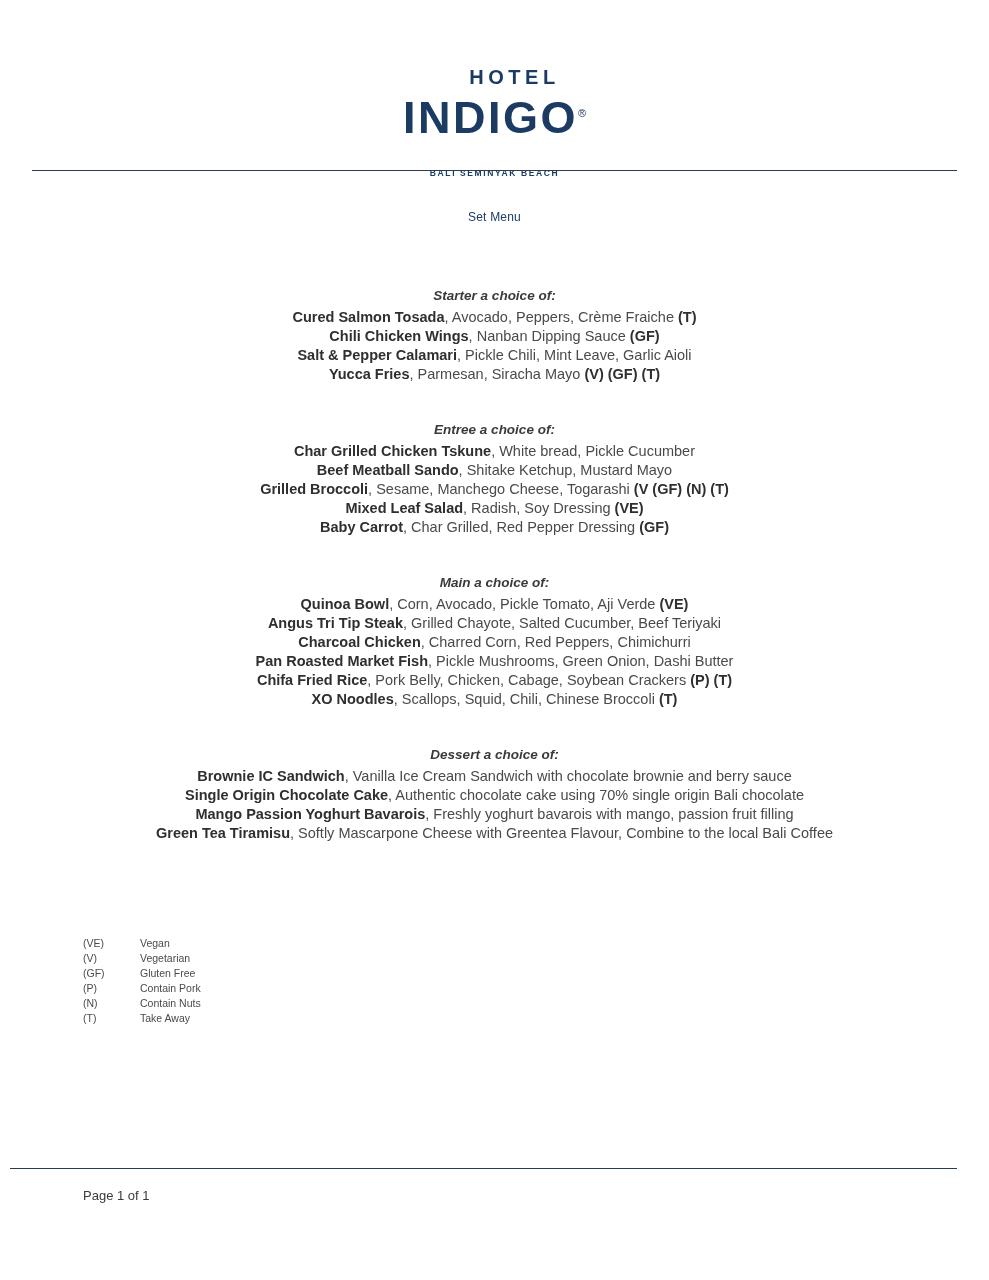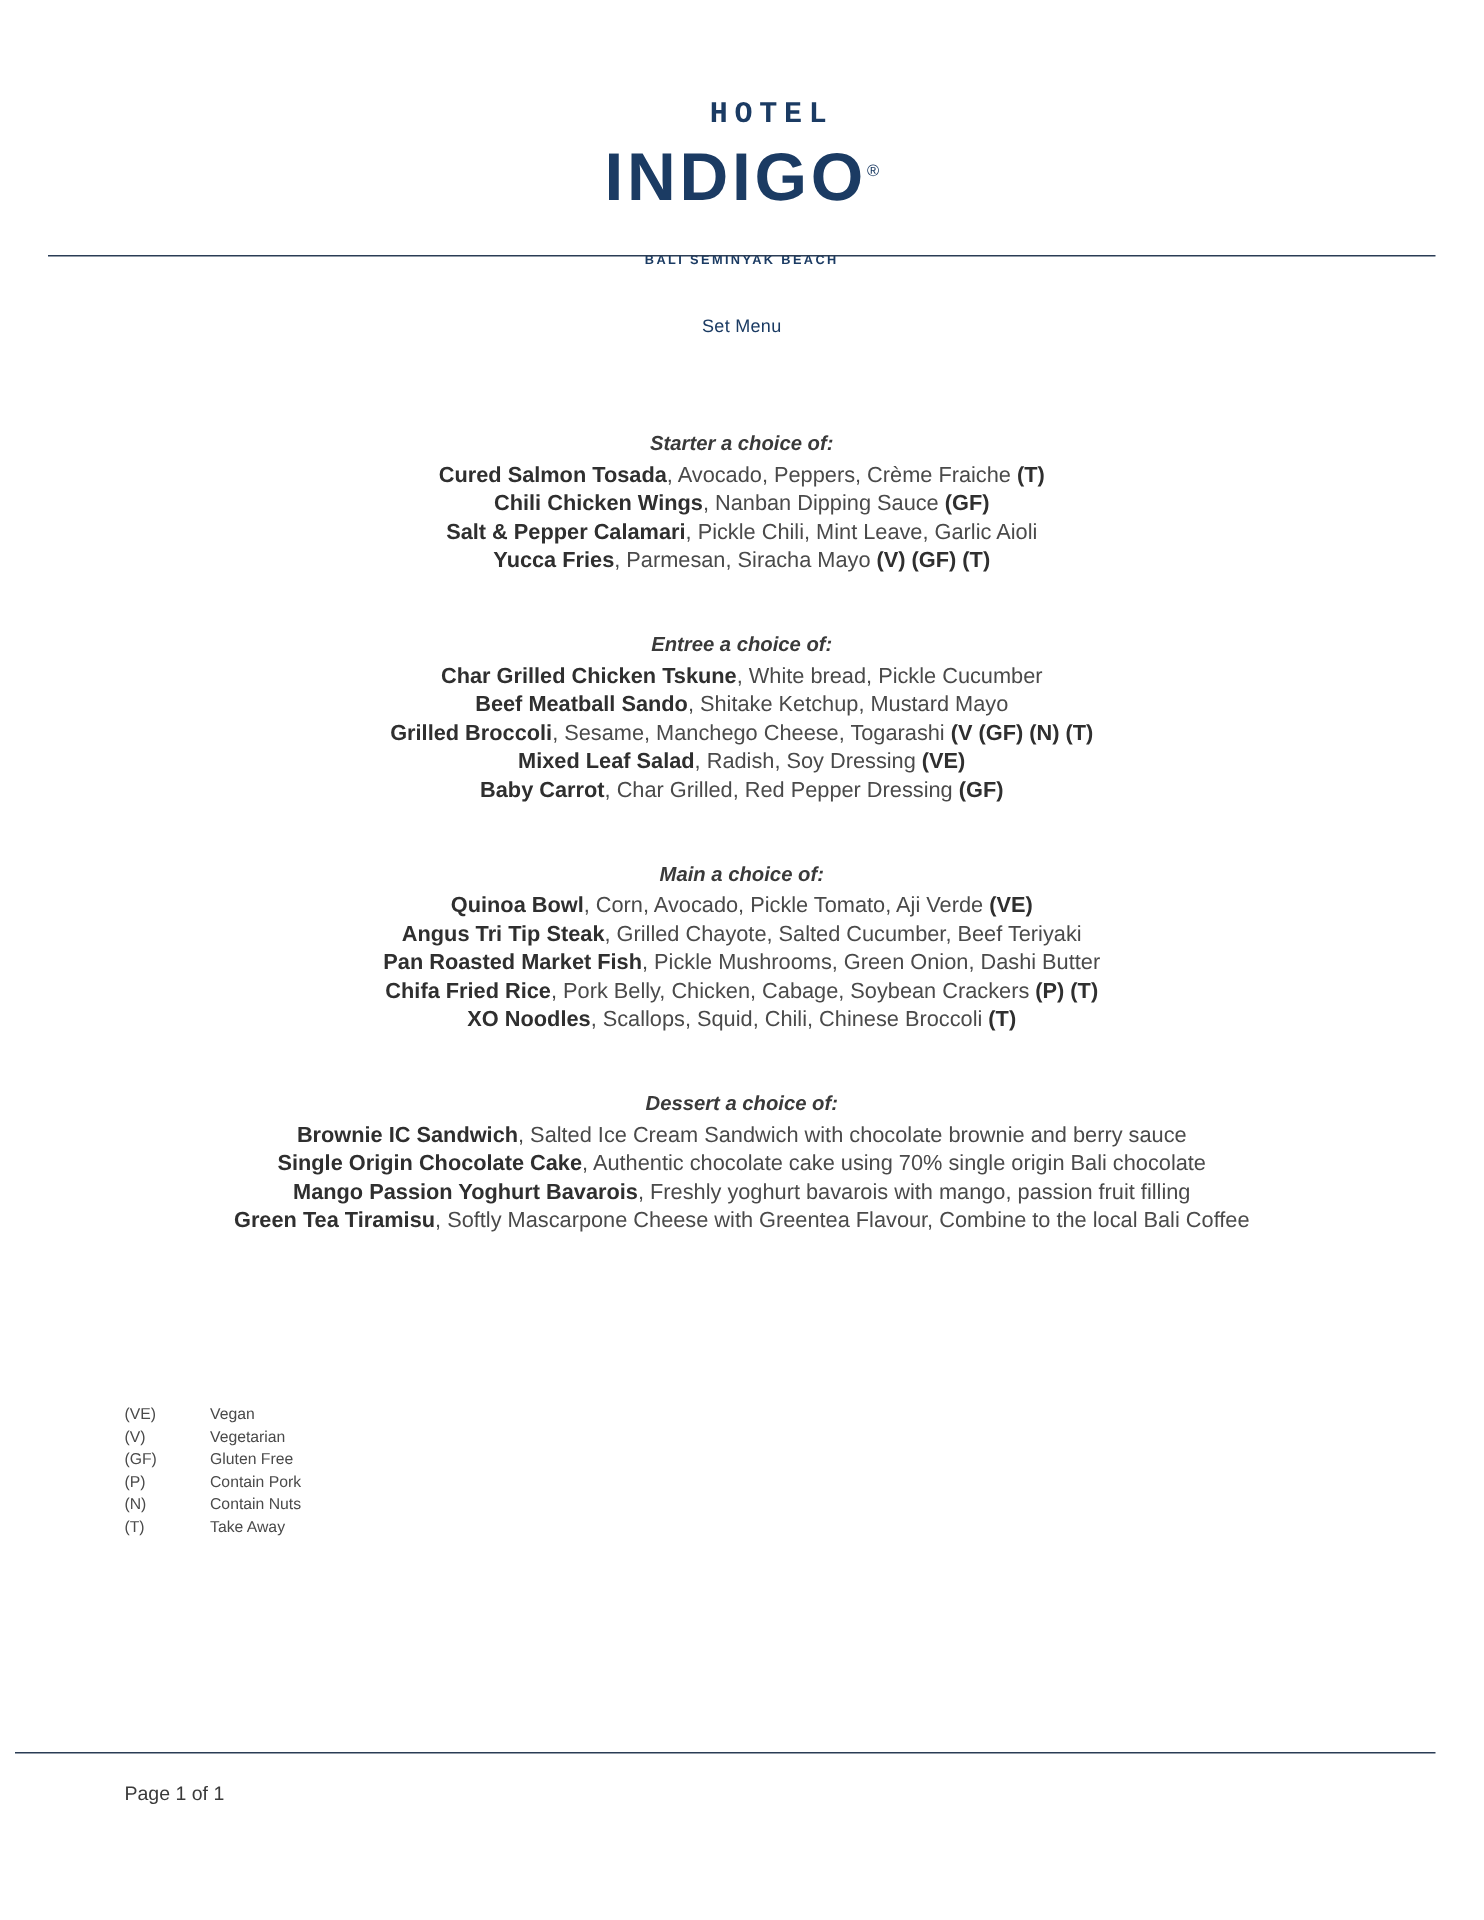--- a/index.html
+++ b/index.html
@@ -21,21 +21,21 @@
     height: 1280px;
     box-sizing: border-box;
   }
 
   
   .logo-block {
     text-align: center;
     padding-top: 66px;
   }
   .logo-hotel {
-    font-family: Liberation Mono, monospace;
+    font-family: Liberation Sans, sans-serif;
     font-size: 20px;
     letter-spacing: 4.5px;
     font-weight: bold;
     color: #1b3b63;
     line-height: 1.1;
     margin-left: 40px;
   }
   .logo-indigo {
     font-family: "Liberation Sans", sans-serif;
     font-size: 45px;
@@ -171,28 +171,29 @@
       <div class="menu-line"><b>Beef Meatball Sando</b><span>, Shitake Ketchup, Mustard Mayo</span><b></b></div>
       <div class="menu-line"><b>Grilled Broccoli</b><span>, Sesame, Manchego Cheese, Togarashi </span><b>(V (GF) (N) (T)</b></div>
       <div class="menu-line"><b>Mixed Leaf Salad</b><span>, Radish, Soy Dressing </span><b>(VE)</b></div>
       <div class="menu-line"><b>Baby Carrot</b><span>, Char Grilled, Red Pepper Dressing </span><b>(GF)</b></div>
     </div>
 
     <div class="section">
       <div class="section-heading">Main a choice of:</div>
       <div class="menu-line"><b>Quinoa Bowl</b><span>, Corn, Avocado, Pickle Tomato, Aji Verde </span><b>(VE)</b></div>
       <div class="menu-line"><b>Angus Tri Tip Steak</b><span>, Grilled Chayote, Salted Cucumber, Beef Teriyaki</span><b></b></div>
+      <div class="menu-line"><b>Charcoal Chicken</b><span>, Charred Corn, Red Peppers, Chimichurri</span><b></b></div>
       <div class="menu-line"><b>Pan Roasted Market Fish</b><span>, Pickle Mushrooms, Green Onion, Dashi Butter</span><b></b></div>
       <div class="menu-line"><b>Chifa Fried Rice</b><span>, Pork Belly, Chicken, Cabage, Soybean Crackers </span><b>(P) (T)</b></div>
       <div class="menu-line"><b>XO Noodles</b><span>, Scallops, Squid, Chili, Chinese Broccoli </span><b>(T)</b></div>
     </div>
 
     <div class="section">
       <div class="section-heading">Dessert a choice of:</div>
-      <div class="menu-line"><b>Brownie IC Sandwich</b><span>, Salted Ice Cream Sandwich with chocolate brownie and berry sauce</span><b></b></div>
+      <div class="menu-line"><b>Brownie IC Sandwich</b><span>, Vanilla Ice Cream Sandwich with chocolate brownie and berry sauce</span><b></b></div>
       <div class="menu-line"><b>Single Origin Chocolate Cake</b><span>, Authentic chocolate cake using 70% single origin Bali chocolate</span><b></b></div>
       <div class="menu-line"><b>Mango Passion Yoghurt Bavarois</b><span>, Freshly yoghurt bavarois with mango, passion fruit filling</span><b></b></div>
       <div class="menu-line"><b>Green Tea Tiramisu</b><span>, Softly Mascarpone Cheese with Greentea Flavour, Combine to the local Bali Coffee</span><b></b></div>
     </div>
 
   </div>
 
   <div class="legend">
     <div class="legend-row">
       <div class="legend-code">(VE)</div>

